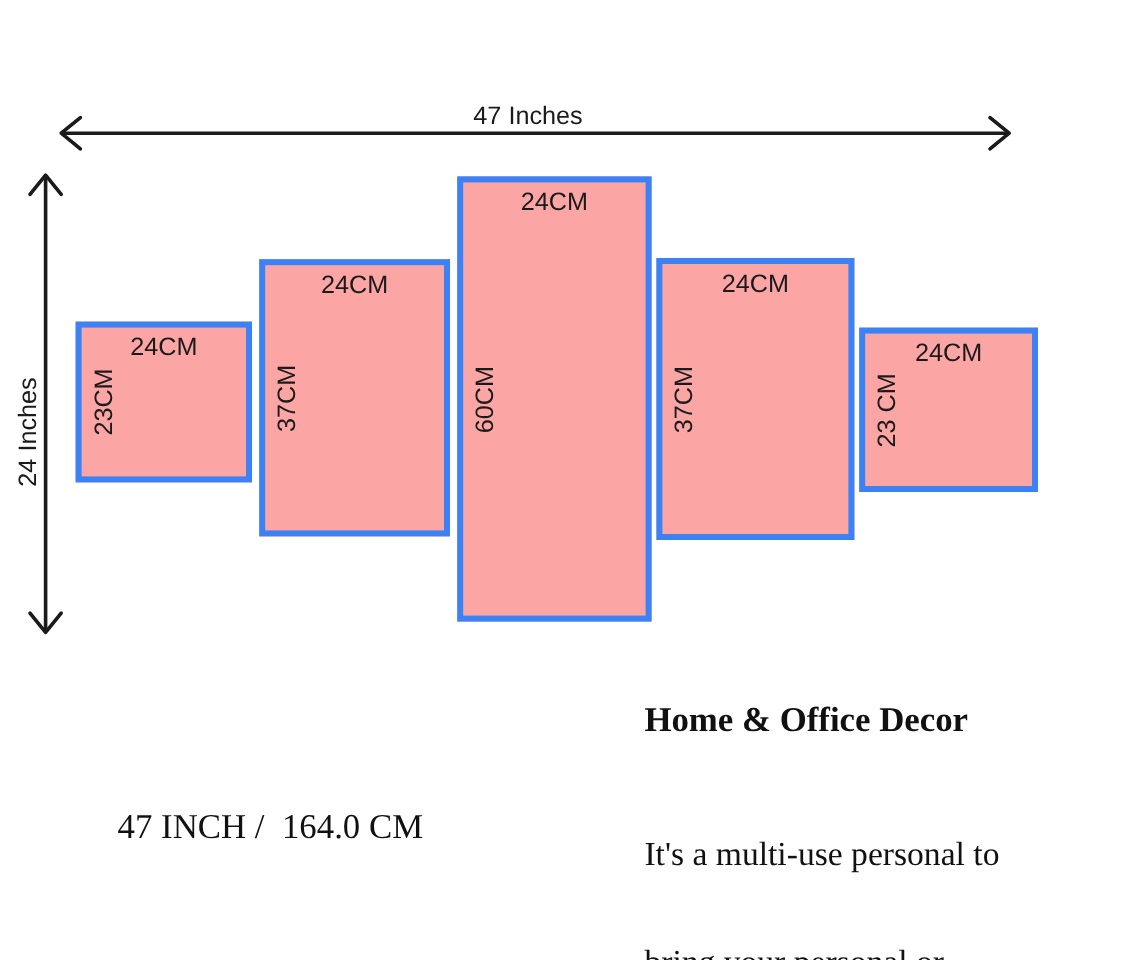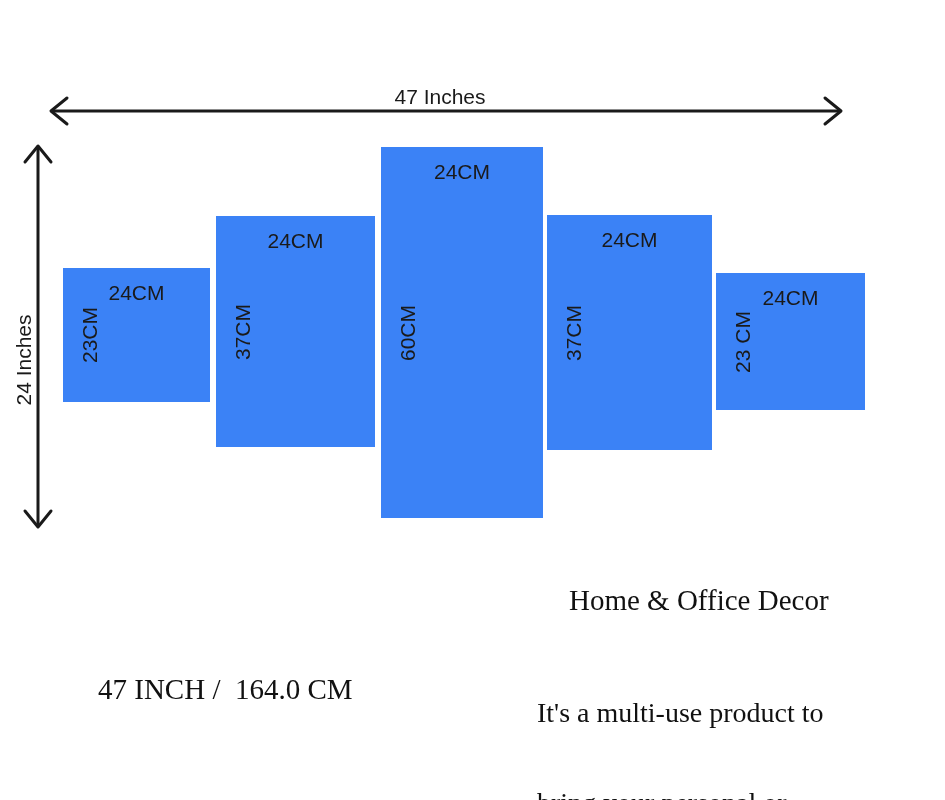--- a/index.html
+++ b/index.html
@@ -31,22 +31,22 @@
     text-align: center;
   }
   #height-arrow-label {
     left: 24px; top: 360px;
     transform: translate(-50%, -50%) rotate(-90deg);
   }
 
   
   .panel {
     position: absolute;
-    border: 8px solid #3b82f6;
-    background: #3b82f6;
+    border: 5px solid #3b82f6;
+    background: #fca5a5;
     box-sizing: border-box;
   }
   .panel .w-label {
     position: absolute;
     left: 0; right: 0;
     top: 5px;
     text-align: center;
     font-size: 21px;
     color: #1a1a1a;
   }
@@ -89,24 +89,23 @@
     white-space: pre;
   }
 
   #decor-block {
     position: absolute;
     left: 537px; top: 584px;
     color: #111111;
   }
   #decor-title {
     font-family: "Liberation Serif", serif;
-    font-weight: normal;
+    font-weight: bold;
     font-size: 29px;
     line-height: 32px;
-    margin-left: 32px;
   }
   #decor-body {
     margin-top: 22px;
     font-family: "Liberation Serif", serif;
     font-size: 28px;
     line-height: 30px;
     white-space: pre;
   }
 </style>
 </head>
@@ -161,19 +160,19 @@
   <div id="composition-block">
     <div id="composition-sizes">
       <div>47 INCH /  164.0 CM</div>
       
     </div>
   </div>
 
   <div id="decor-block">
     <div id="decor-title">Home &amp; Office Decor</div>
     <div id="decor-body">
-      <div>It's a multi-use product to</div>
+      <div>It's a multi-use personal to</div>
       <div>bring your personal or</div>
       
     </div>
   </div>
 
 </div>
 
 </body></html>

